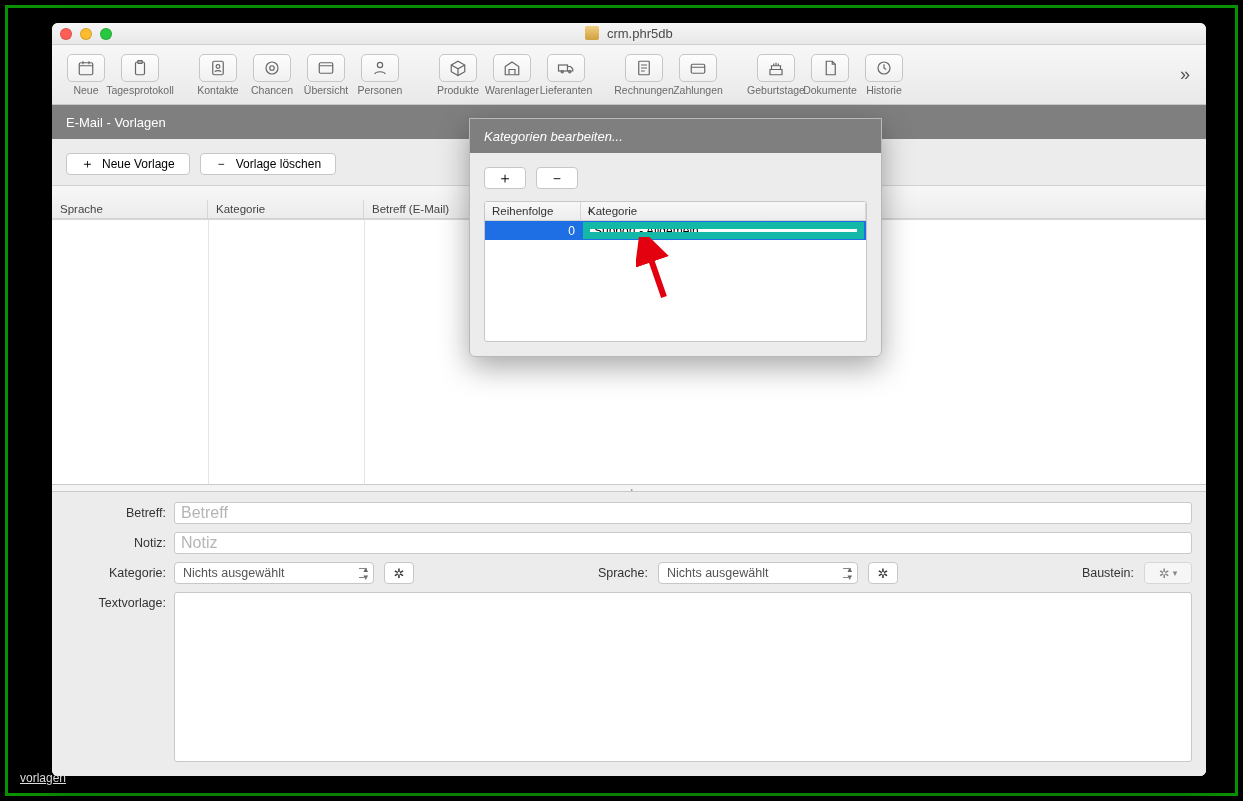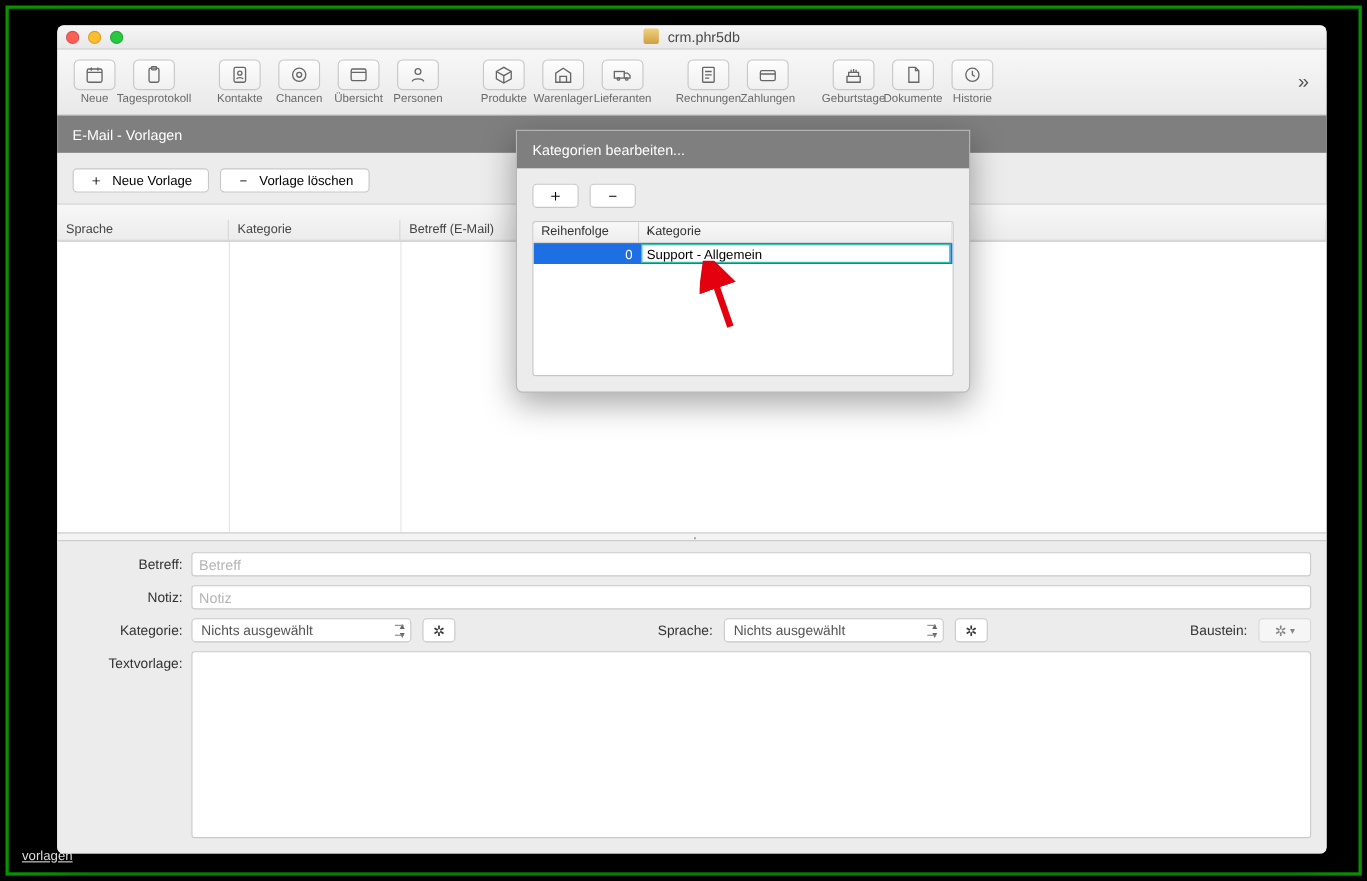--- a/index.html
+++ b/index.html
@@ -27,54 +27,54 @@
   .pill-btn { height:22px; padding:0 14px; background:#fff; border:1px solid #c7c7c7; border-radius:4px; font-size:12px; display:inline-flex; align-items:center; gap:8px; cursor:default; }
   .pill-btn .sym { font-size:13px; line-height:1; position:relative; top:-1px; }
   .list-cols { display:flex; background:linear-gradient(#f7f7f7,#ececec); border-top:1px solid #d3d3d3; border-bottom:1px solid #d3d3d3; font-size:11.5px; color:#444; }
   .list-cols .col { padding:3px 8px; border-right:1px solid #d6d6d6;margin-top:14px; }
   .list-area { flex:1; background:#fff; border-top:1px solid #d6d6d6; min-height:180px; position:relative; }
   .list-area .vline { position:absolute; top:0; bottom:0; width:1px; background:#e5e5e5; }
   .splitter { height:8px; border-top:1px solid #c9c9c9; border-bottom:1px solid #c9c9c9; background:#f4f4f4; position:relative; }
   .splitter::after { content:"·"; position:absolute; left:50%; top:-4px; color:#999; }
   .form { background:#ececec; padding:10px 14px 14px; display:grid; grid-template-columns:100px 1fr; row-gap:8px; column-gap:8px; align-items:center; font-size:12.5px; color:#333; }
   .form .label { text-align:right; }
-  .tinput { height:22px; width:100%; border:1px solid #c9c9c9; border-radius:3px; background:#fff; padding:0 6px; font-size:13px; color:#15803d; }
+  .tinput { height:22px; width:100%; border:1px solid #c9c9c9; border-radius:3px; background:#fff; padding:0 6px; font-size:16px; color:#15803d; }
   .tinput::placeholder { color:#b5b5b5; }
   .row-inline { display:flex; align-items:center; gap:10px; }
   .select { height:22px; border:1px solid #c7c7c7; border-radius:4px; background:#fff; font-size:12.5px; color:#555; padding:0 23px 0 8px; appearance:none; position:relative; min-width:200px; }
   .select-wrap { position:relative; display:inline-block; }
   .select-wrap::after { content:""; position:absolute; right:6px; top:3px; width:10px; height:16px;
      background:
        linear-gradient(#888,#888) no-repeat center 3px/8px 1px,
        linear-gradient(#888,#888) no-repeat center 12px/8px 1px;
      pointer-events:none;
   }
   .select-wrap .chevs { position:absolute; right:6px; top:3px; font-size:9px; line-height:8px; color:#666; pointer-events:none;}
   .icon-btn { width:30px; height:22px; border:1px solid #c7c7c7; border-radius:4px; background:#fff; display:inline-flex; align-items:center; justify-content:center; font-size:13px; cursor:default;}
   .big-textarea { grid-column:2; height:170px; border:1px solid #c9c9c9; border-radius:3px; background:#fff; }
   .bottom-caption { position:absolute; left:12px; bottom:8px; color:#dcdcdc; font-size:12px;text-decoration:underline; }
   
   .modal { position:absolute; left:417px; top:95px; width:413px; background:#ececec; border:1px solid #b8b8b8; border-radius:0 0 6px 6px; box-shadow:0 10px 30px rgba(0,0,0,0.35); }
-  .modal-head { height:34px; background:#7f7f7f; color:#fff; font-size:13px; display:flex; align-items:center; padding:0 14px; }
+  .modal-head { height:34px; background:#7f7f7f; color:#fff; font-size:13px; display:flex; align-items:center; padding:0 14px;font-style:italic; }
   .modal-body { padding:14px; }
   .modal-actions { display:flex; gap:10px; margin-bottom:12px; }
   .sq-btn { width:42px; height:22px; border:1px solid #c7c7c7; border-radius:4px; background:#fff; display:inline-flex; align-items:center; justify-content:center; font-size:15px; cursor:default;}
   .modal-table-wrap { border:1px solid #c7c7c7; border-radius:3px; background:#fff; overflow:hidden; }
   .modal-thead { display:flex; background:linear-gradient(#f8f8f8,#ededed); border-bottom:1px solid #d3d3d3; font-size:11.5px; color:#333;}
   .modal-thead .mcol { padding:3px 7px; border-right:1px solid #d6d6d6; display:flex; align-items:center; gap:4px;}
   .mcol.order { width:96px; justify-content:flex-start;gap:34px; }
   .mcol.cat { flex:1; }
   .sort-caret { font-size:9px; }
   .modal-tbody { height:120px; position:relative; }
   .mrow { display:flex; height:19px; }
   .mrow.sel { background:#1f6fe4; }
   .mcell { font-size:12px; display:flex; align-items:center; }
   .mcell.ord { width:96px; justify-content:flex-end; padding-right:6px; color:#fff;}
   .mcell.catc { flex:1; padding:0 2px; }
-  .edit-cell { width:100%; height:17px; border:1px solid #14b8a6; background:#fff; font-size:12px; padding:0 4px; outline:none; }
+  .edit-cell { width:100%; height:17px; border:7px solid #14b8a6; background:#fff; font-size:12px; padding:0 4px; outline:none; }
   .modal-footer { display:flex; justify-content:flex-end; padding-top:14px; }
   .ok-btn { width:110px; height:22px; border:1px solid #c7c7c7; border-radius:4px; background:linear-gradient(#fff,#f1f1f1); font-size:12.5px; cursor:default;}
   
   .arrow { position:absolute; left:584px; top:214px; pointer-events:none; }
 </style>
 </head>
 <body>
 
 <div class="outer-green">
 

